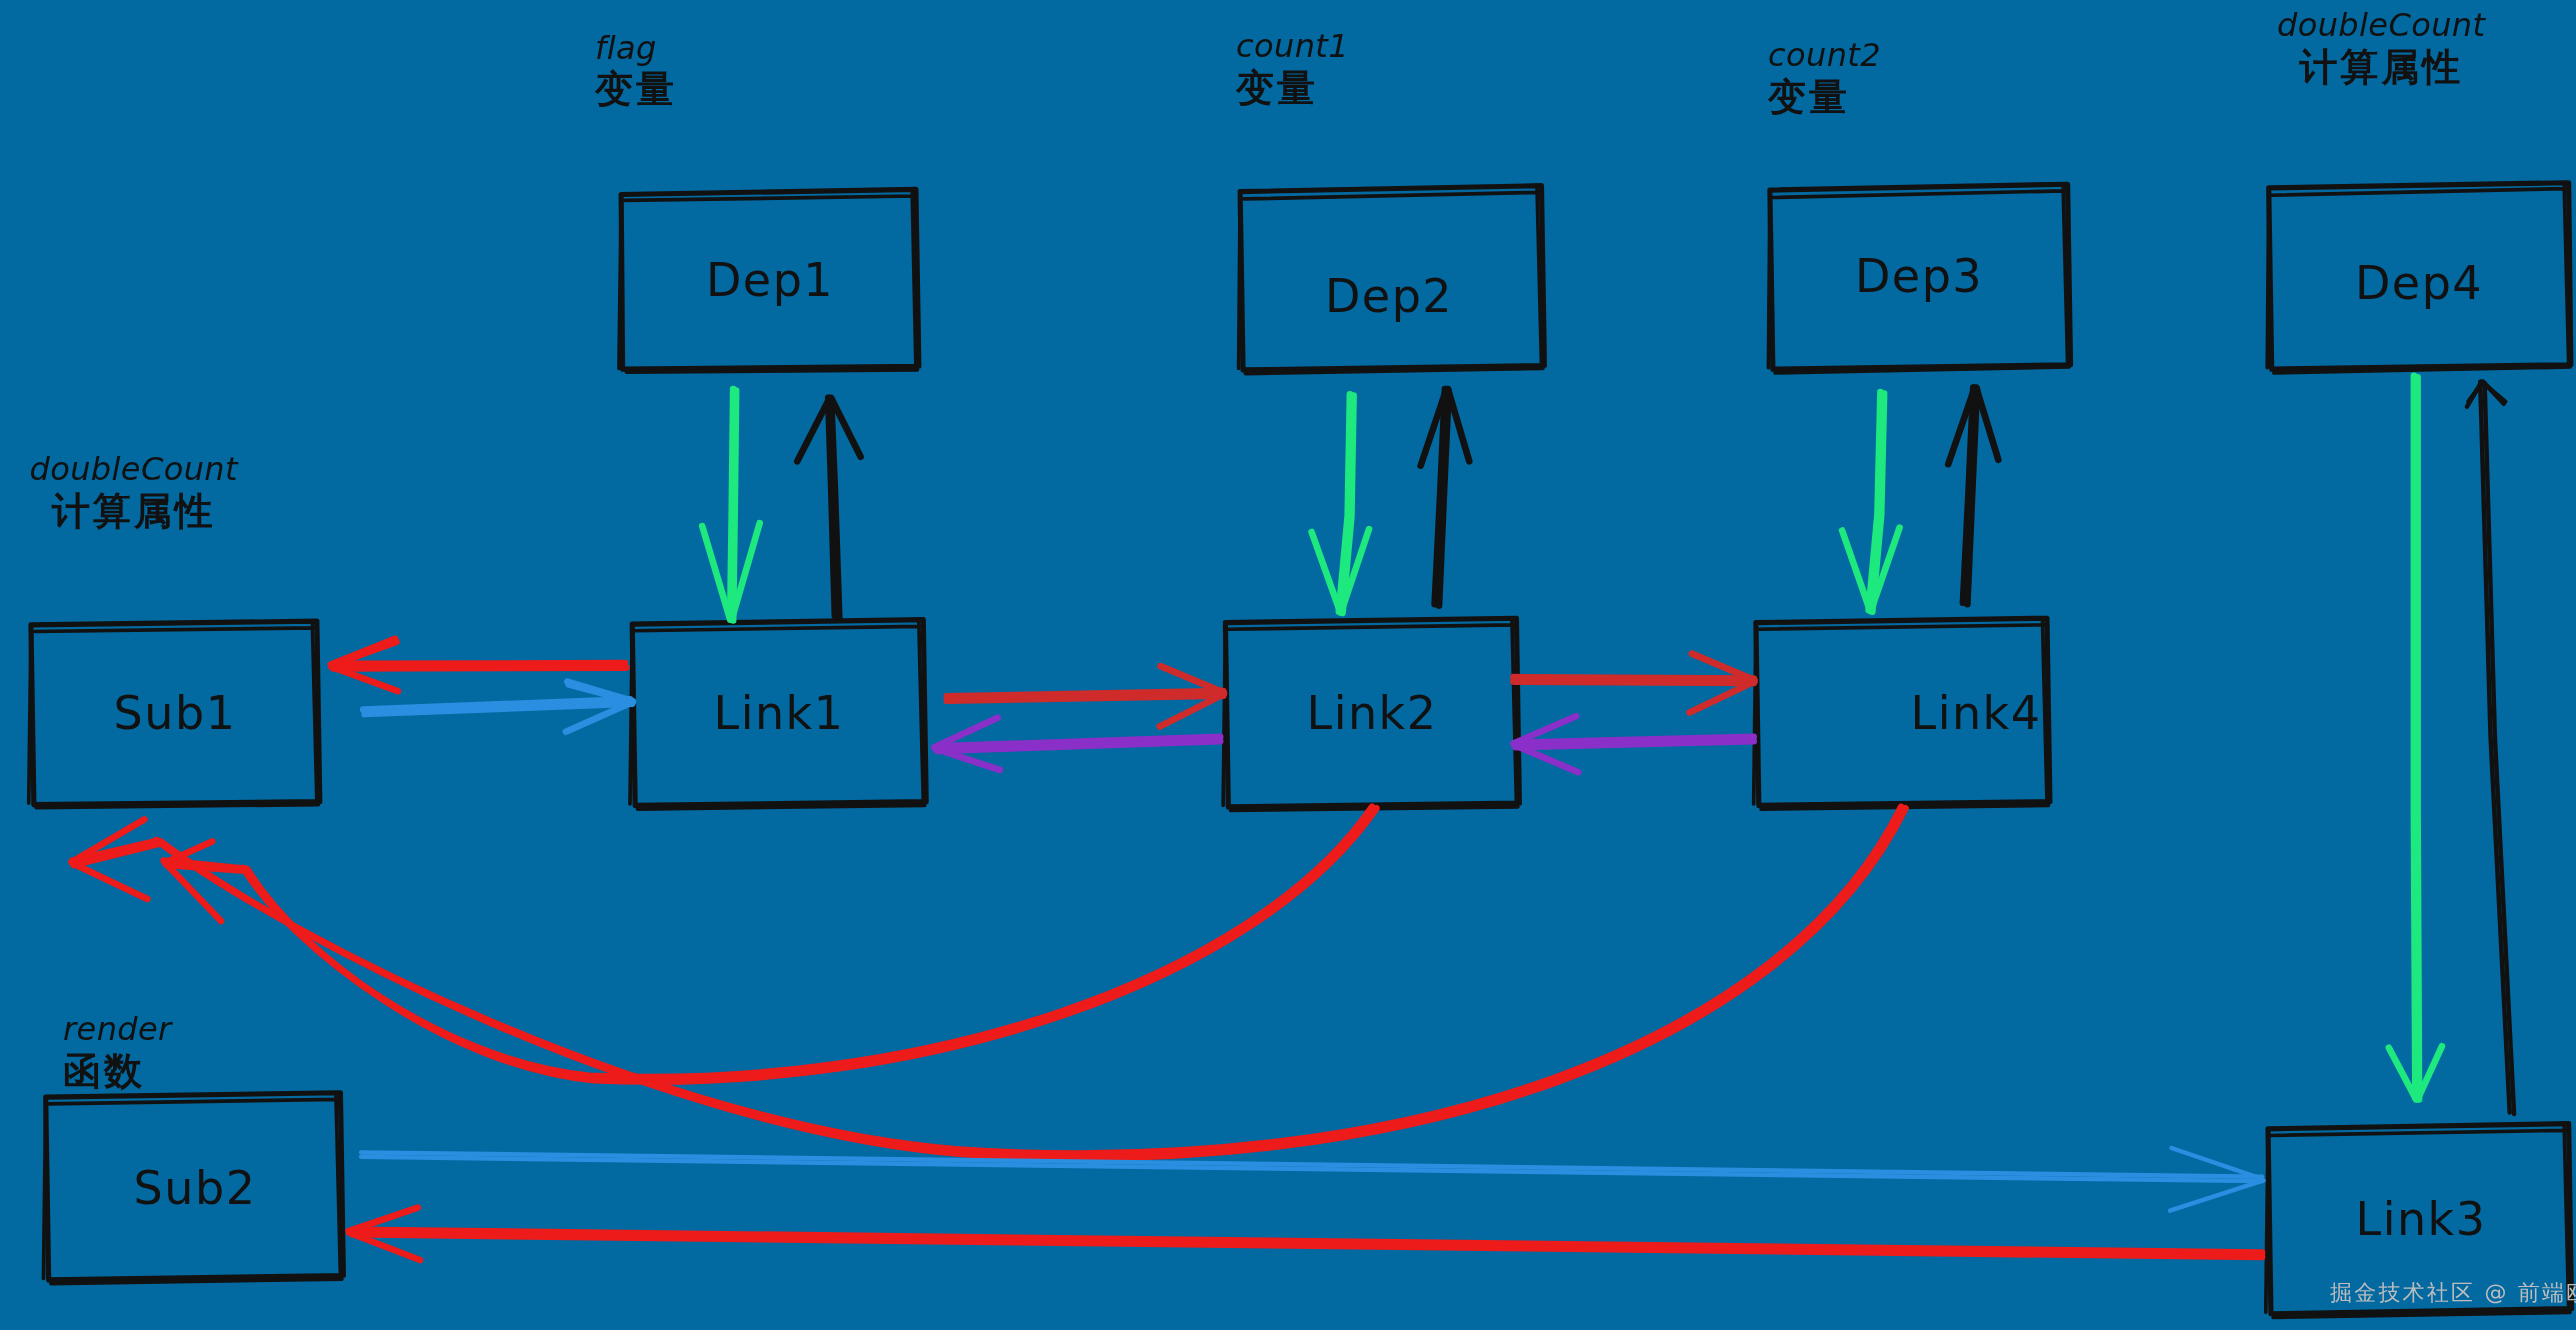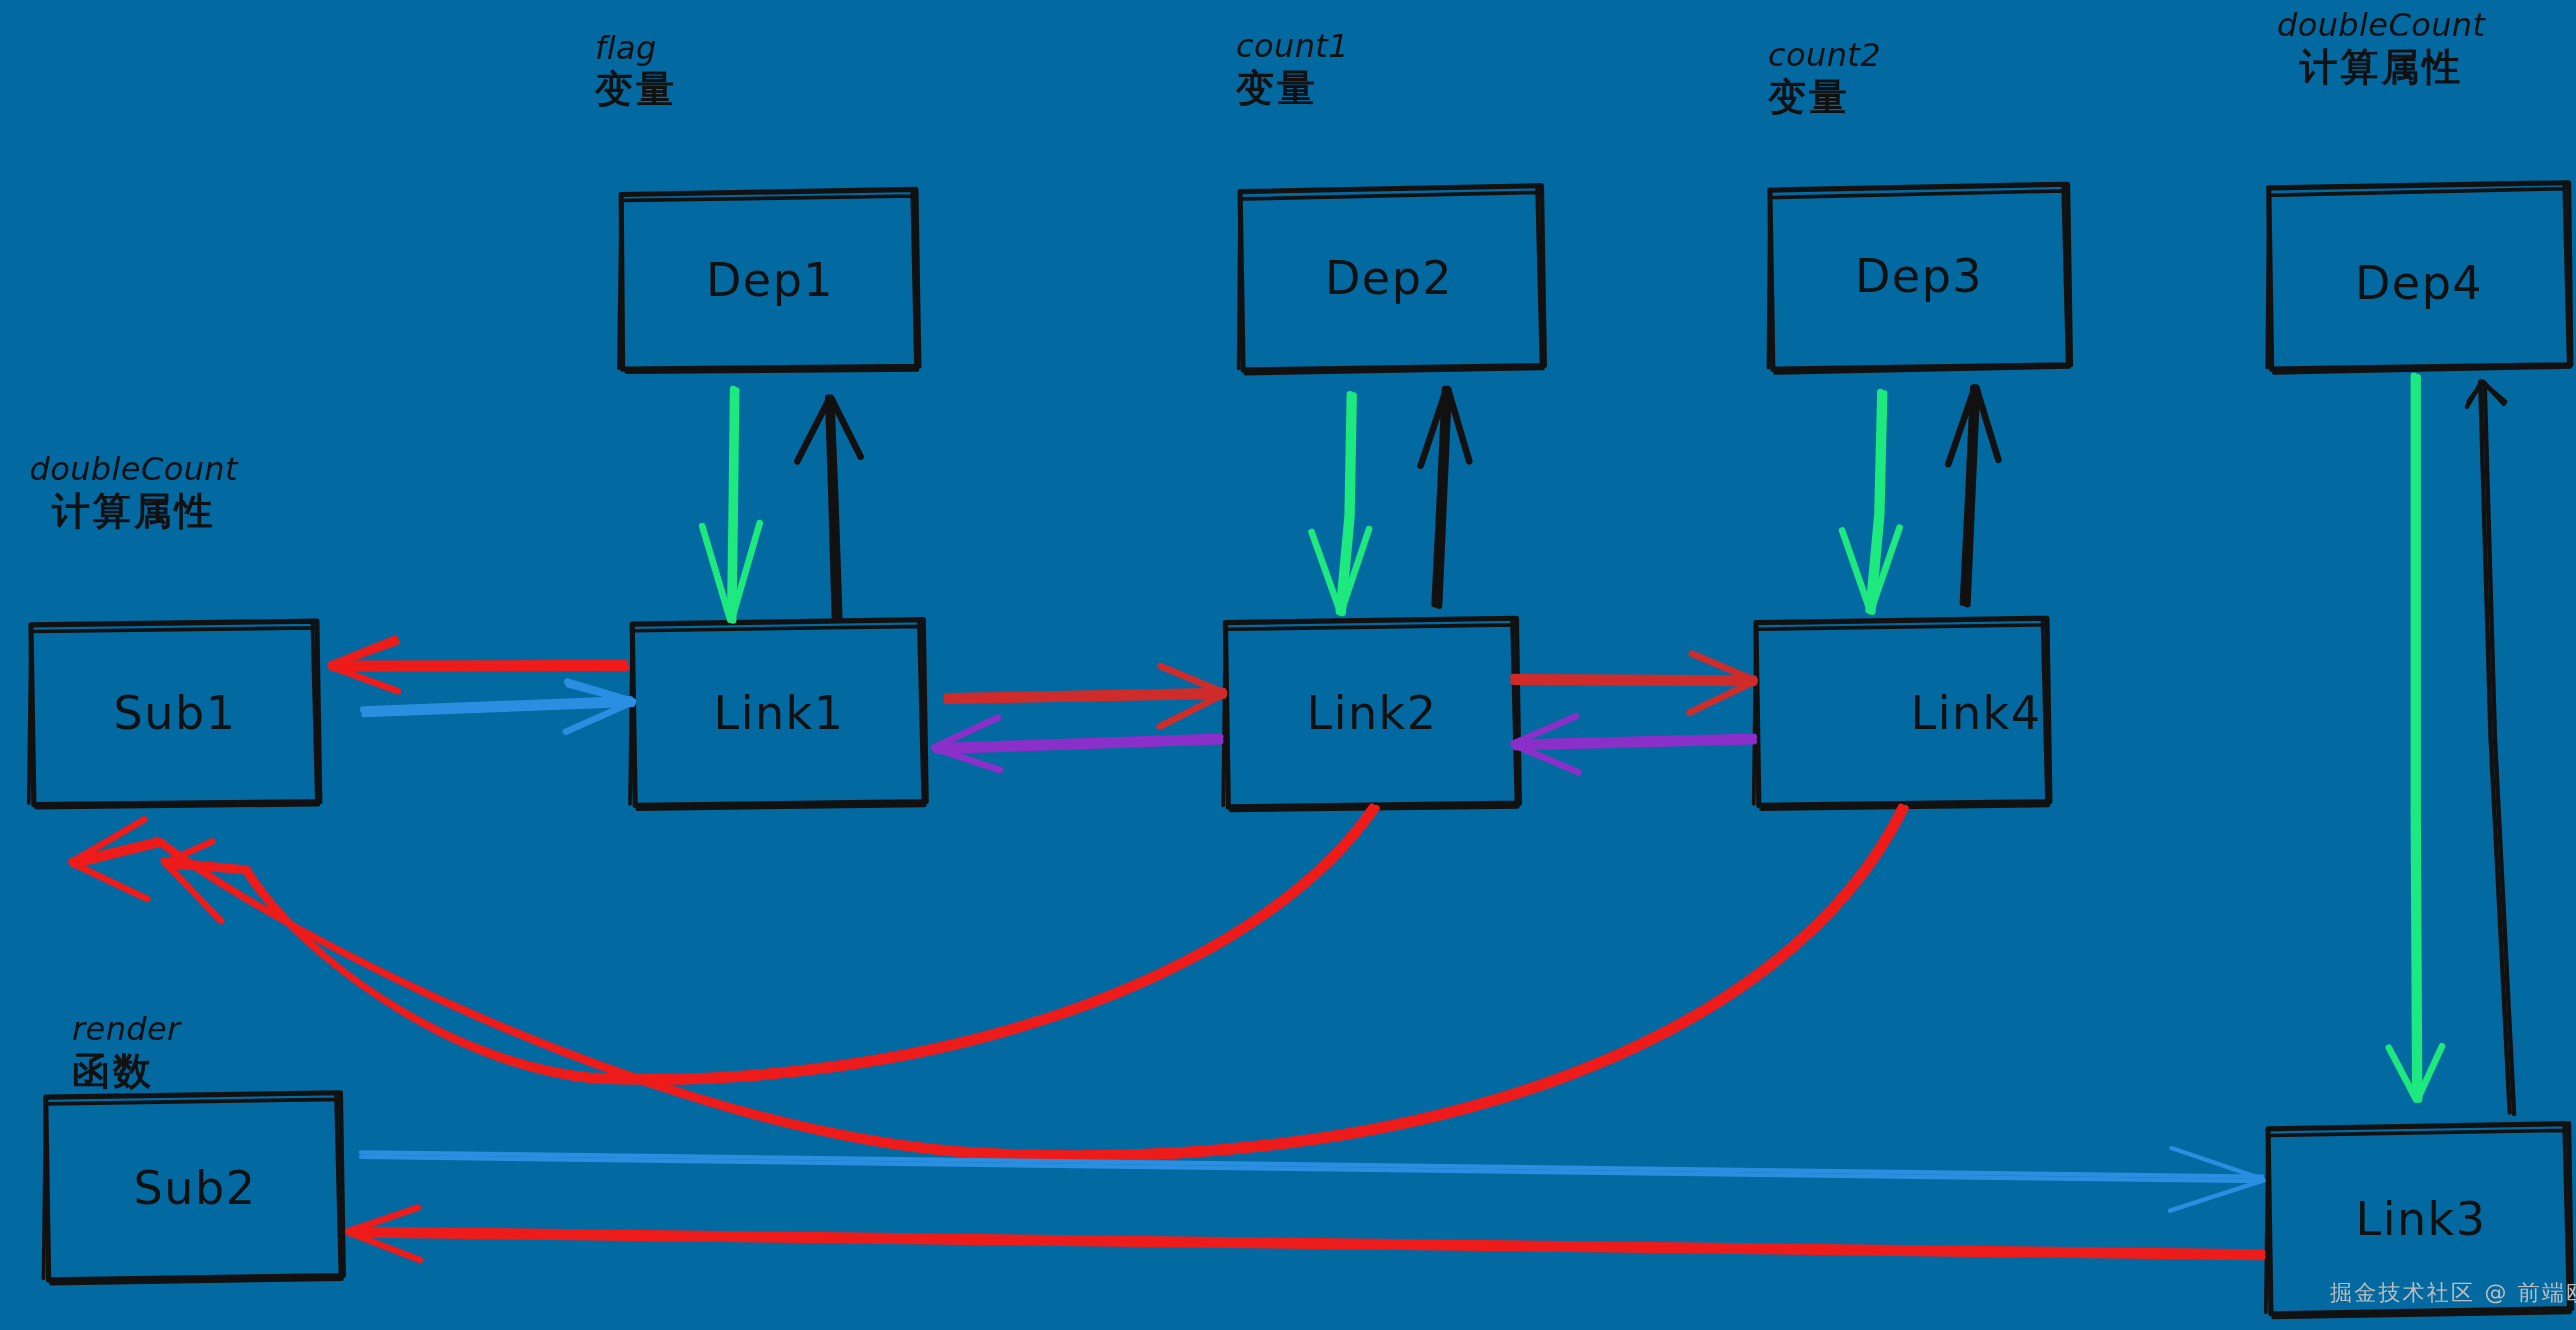--- a/index.html
+++ b/index.html
@@ -245,26 +245,26 @@
   <div class="label" style="left:2277px;top:7.4px;text-align:center;">
     <span class="en">doubleCount</span>
     <span class="cn">计算属性</span>
   </div>
 
   <div class="label" style="left:29.5px;top:451px;text-align:center;">
     <span class="en">doubleCount</span>
     <span class="cn">计算属性</span>
   </div>
 
-  <div class="label" style="left:63px;top:1011px;margin-left:9px;">
+  <div class="label" style="left:63px;top:1011px;">
     <span class="inline"><span class="en">render</span><span class="cn">函数</span></span>
   </div>
 
   <div class="boxtext" style="left:770px;top:280px;">Dep1</div>
-  <div class="boxtext" style="left:1389px;top:278px;">Dep2</div>
+  <div class="boxtext" style="left:1389px;top:296px;">Dep2</div>
   <div class="boxtext" style="left:1919px;top:276px;">Dep3</div>
   <div class="boxtext" style="left:2419px;top:283px;">Dep4</div>
 
   <div class="boxtext" style="left:175px;top:713px;">Sub1</div>
   <div class="boxtext" style="left:779px;top:713px;">Link1</div>
   <div class="boxtext" style="left:1372px;top:713px;">Link2</div>
   <div class="boxtext" style="left:1976px;top:713px;">Link4</div>
 
   <div class="boxtext" style="left:195px;top:1188px;text-align:right;">Sub2</div>
   <div class="boxtext" style="left:2421px;top:1219px;text-align:center;">Link3</div>

